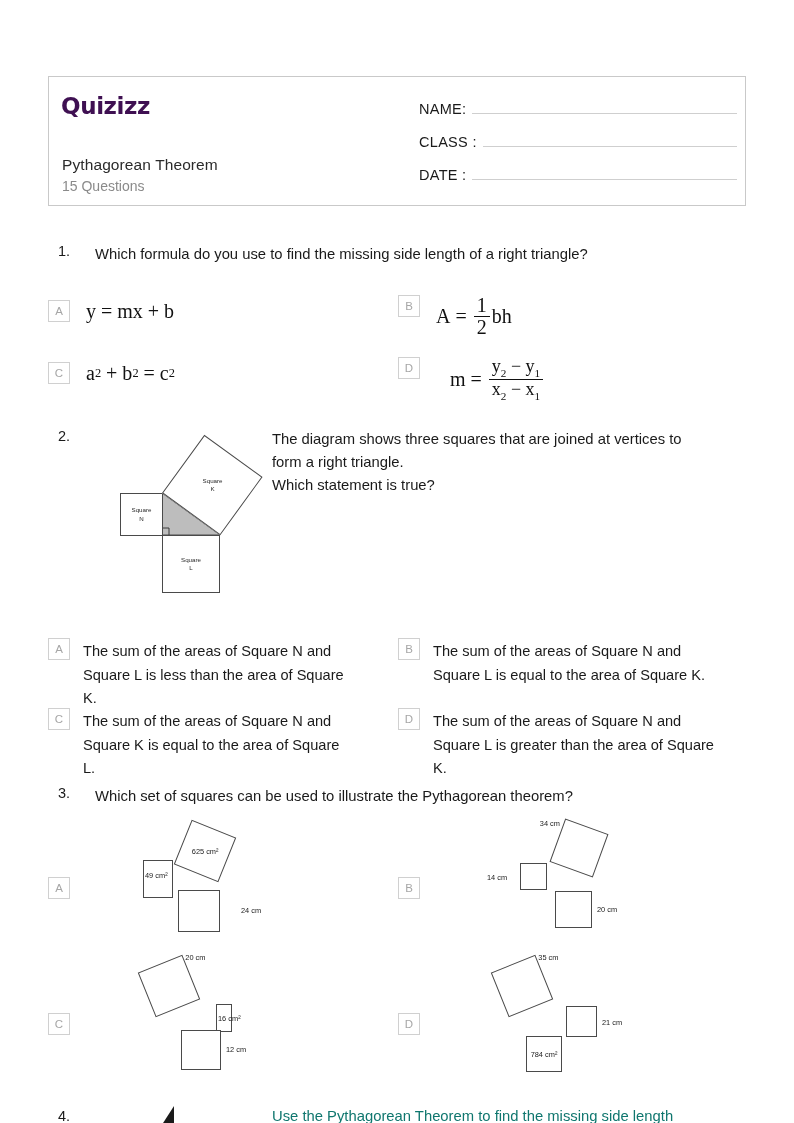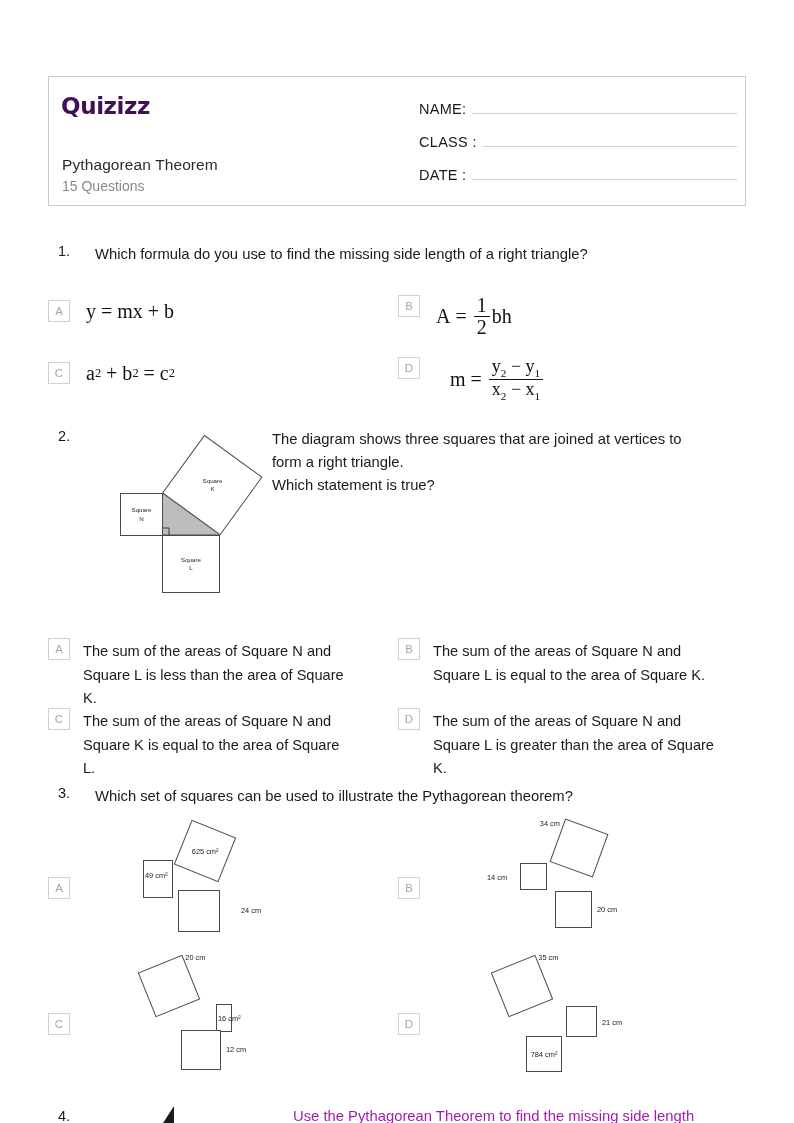--- a/index.html
+++ b/index.html
@@ -341,14 +341,14 @@
       <span class="side-lbl" style="position:static;">784 cm²</span>
     </div>
   </div>
 </div>
 
 <div class="q4-part" style="top:1108px; width:700px;">
   <span class="q-num" style="position:absolute; left:10px; top:0;">4.</span>
   <svg style="position:absolute; left:78px; top:-2px;" width="50" height="30">
     <polygon points="48,28 48,0 30,28" fill="#1a1a1a"></polygon>
   </svg>
-  <span style="position:absolute; left:224px; top:0; font-size:14.8px; color:#a21caf; white-space:nowrap;margin-left:21px;">Use the Pythagorean Theorem to find the missing side length</span>
+  <span style="position:absolute; left:224px; top:0; font-size:14.8px; color:#0f766e; white-space:nowrap;">Use the Pythagorean Theorem to find the missing side length</span>
 </div>
 
 </body></html>

